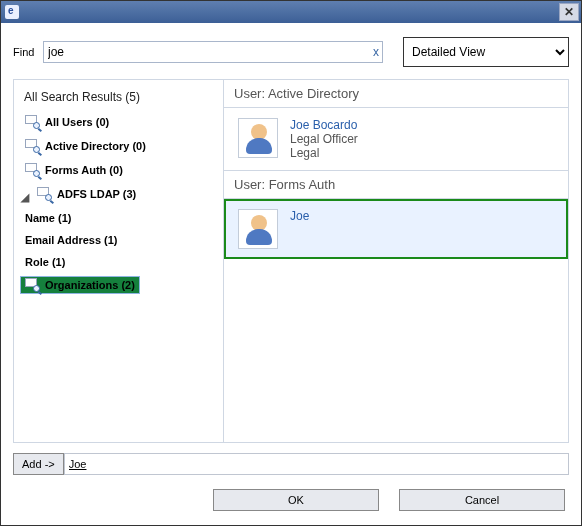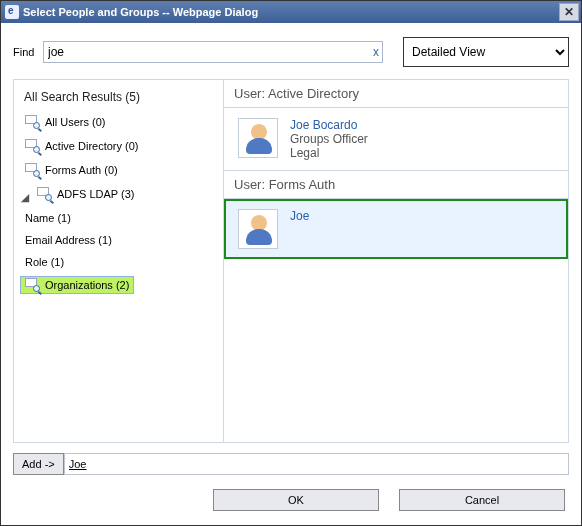--- a/index.html
+++ b/index.html
@@ -14,25 +14,25 @@
 .find-row { display: flex; align-items: center; gap: 6px; margin-bottom: 12px; }
 .find-label { width: 24px; }
 .find-input-wrap { position: relative; flex: 0 0 340px; }
 .find-input { width: 100%; height: 22px; border: 1px solid #a9b6cb; padding: 2px 22px 2px 4px; font-size: 12px; }
 .clear-x { position: absolute; right: 4px; top: 50%; transform: translateY(-50%); color: #3a68a5; cursor: pointer; font-size: 12px; }
 .view-select { flex: 0 0 166px; height: 30px; border: 1px solid #333; margin-left: auto; padding-left: 4px; font-size: 12px; background: #fff; }
 .main { flex: 1; border: 1px solid #cfd7e3; display: flex; overflow: hidden; }
 .tree { width: 210px; border-right: 1px solid #cfd7e3; padding: 8px 6px; overflow: auto; }
 .tree-root { font-size: 12px; color: #222; padding: 2px 4px 6px 4px; }
 .tree ul { list-style: none; margin: 0; padding: 0; }
-.tree li { padding: 3px 0 3px 0; white-space: nowrap; }
+.tree li { padding: 3px 0 3px 0; white-space: nowrap; font-weight: bold; }
 .lev1 { padding-left: 18px; }
 .lev2 { padding-left: 40px; }
 .li-row { display: inline-flex; align-items: center; padding: 1px 4px; border: 1px solid transparent; cursor: pointer; }
-.li-row.sel { background: #bef264; border: 1px solid #8fb4e2; }
+.li-row.sel { background: #15803d; border: 1px solid #8fb4e2; }
 .expander { display: inline-block; width: 10px; text-align: center; color: #555; margin-right: 2px; }
 .nico { width: 16px; height: 14px; position: relative; margin-right: 4px; display: inline-block; }
 .nico .card { position: absolute; width: 12px; height: 9px; background: #fefefe; border: 1px solid #97a5bd; top: 0; left: 0; }
 .nico .mag { position: absolute; width: 7px; height: 7px; border: 1.5px solid #3a68a5; border-radius: 50%; bottom: 0; right: 1px; background: #eaf2ff; }
 .nico .mag::after { content: ""; position: absolute; width: 4px; height: 1.5px; background: #3a68a5; bottom: -2px; right: -3px; transform: rotate(40deg); }
 .results { flex: 1; display: flex; flex-direction: column; overflow: auto; }
 .group-head { font-size: 13px; color: #555; padding: 6px 10px; border-bottom: 1px solid #cfd7e3; }
 .card-row { display: flex; padding: 8px 12px; align-items: flex-start; gap: 12px; border: 2px solid transparent; }
 .card-row.selected { background: #e9f2ff; border: 2px solid #1a8a1a; }
 .avatar { width: 40px; height: 40px; border: 1px solid #c3ccd9; background: #fff; position: relative; flex-shrink: 0; }
@@ -47,21 +47,20 @@
 .added-input { flex: 1; height: 22px; border: 1px solid #c0c6d1; padding: 2px 4px; text-decoration: underline; }
 .footer { display: flex; justify-content: flex-end; gap: 20px; padding: 14px 4px 4px 0; }
 .btn.main-btn { width: 166px; }
 </style>
 </head>
 <body>
 
 <div class="window">
   <div class="titlebar">
     <span class="ico"></span>
-    <span>Select People and Groups -- Webpage Dialog</span>
     <span class="spacer"></span>
     <span class="close">✕</span>
   </div>
 
   <div class="content">
 
     <div class="find-row">
       <span class="find-label">Find</span>
       <span class="find-input-wrap">
         <input class="find-input" value="joe" style="">
@@ -122,21 +121,21 @@
               </span></li>
         </ul>
       </div>
 
       <div class="results">
         <div class="group-head">User: Active Directory</div>
         <div class="card-row">
           <div class="avatar"></div>
           <div class="card-info">
             <span class="card-name">Joe Bocardo</span>
-            <span class="card-sub">Groups Officer</span>
+            <span class="card-sub">Legal Officer</span>
             <span class="card-sub">Legal</span>
           </div>
         </div>
         <div class="group-head" style="border-top:1px solid #cfd7e3">User: Forms Auth</div>
         <div class="card-row selected">
           <div class="avatar"></div>
           <div class="card-info">
             <span class="card-name">Joe</span>
           </div>
         </div>

